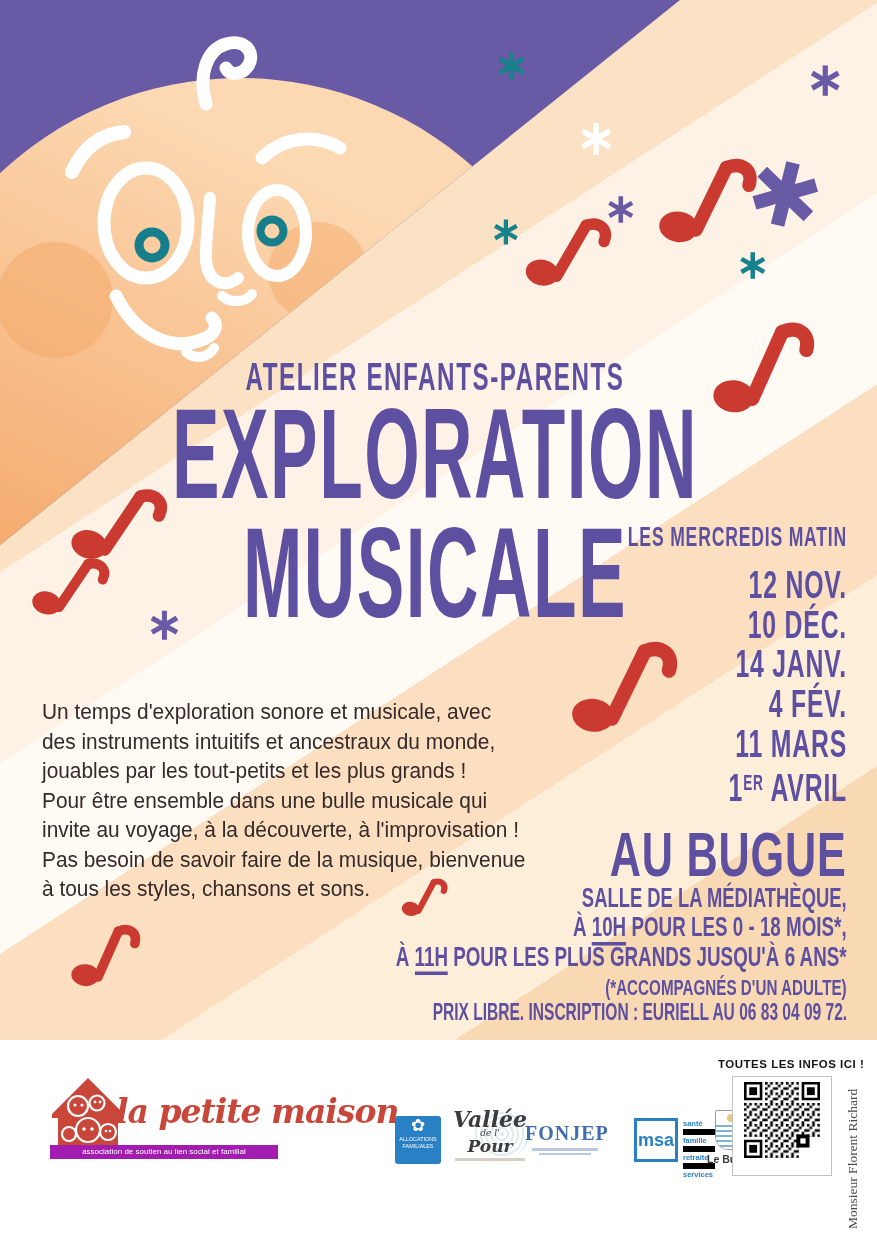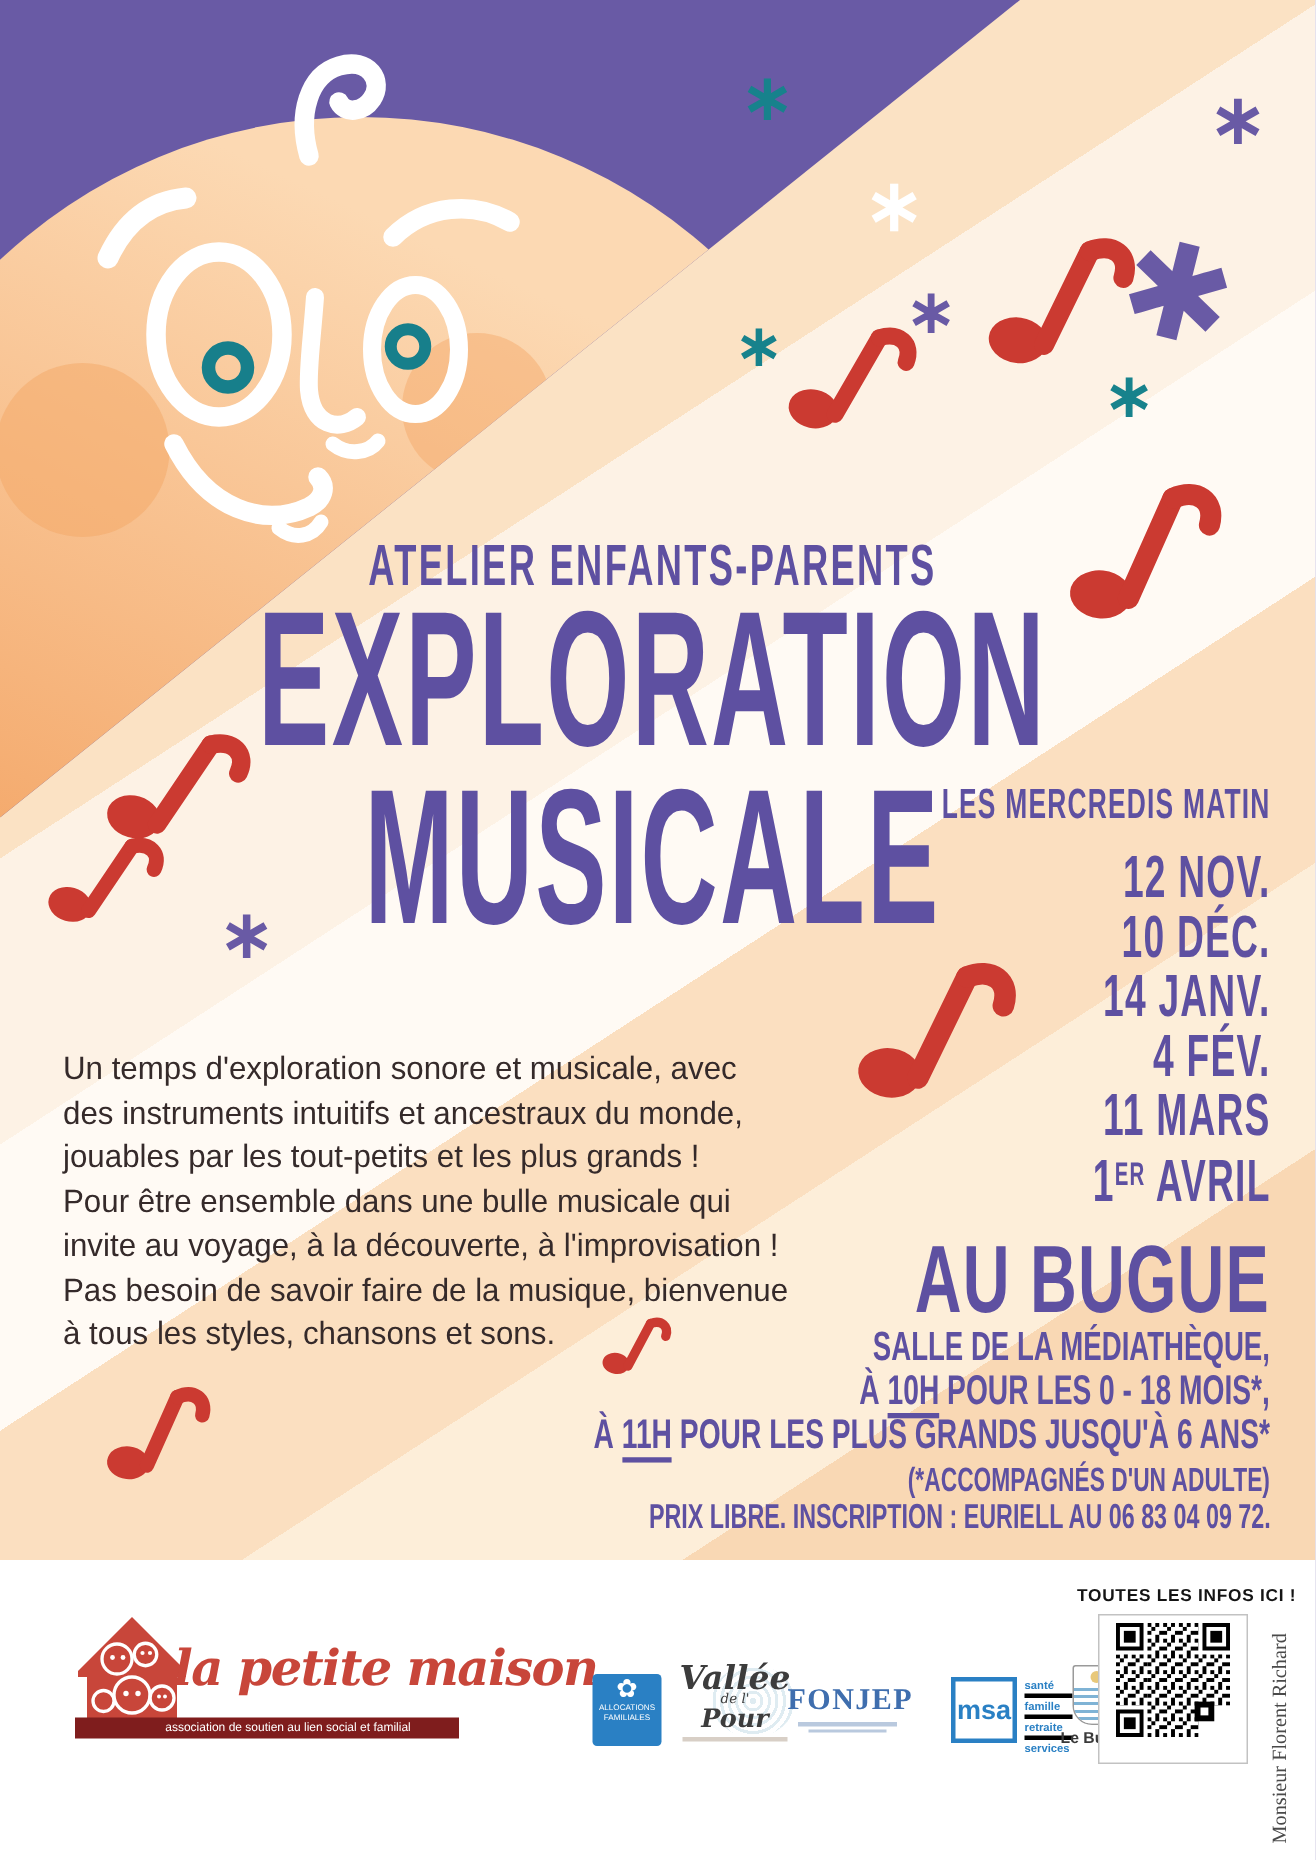--- a/index.html
+++ b/index.html
@@ -70,22 +70,22 @@
   .loc-note{font-size:19px;line-height:22px;margin-top:3px;font-weight:bold;}
   .u{border-bottom:3px solid currentColor;}
   .price{position:absolute;right:30px;top:999px;font-size:21px;font-weight:bold;
          transform:scale(0.74,1.1);transform-origin:top right;white-space:nowrap;}
   
   .footer{position:absolute;left:0;top:1040px;width:877px;height:200px;background:#fff;}
   .lpm-house{position:absolute;left:52px;top:36px;}
   .lpm-name{position:absolute;left:116px;top:52px;width:240px;
             font-family:"DejaVu Serif",serif;font-style:italic;font-weight:bold;
             font-size:33px;color:#c8463a;letter-spacing:-1px;white-space:nowrap;}
-  .lpm-bar{position:absolute;left:50px;top:105px;width:228px;height:14px;background:#7f1d1d;
-           color:#fff;font-size:8px;text-align:center;line-height:14px;white-space:nowrap;overflow:hidden;padding-left:28px;}
+  .lpm-bar{position:absolute;left:50px;top:105px;width:228px;height:14px;background:#a21caf;
+           color:#fff;font-size:8px;text-align:center;line-height:14px;white-space:nowrap;overflow:hidden;}
   .lpm-url{position:absolute;left:38px;top:122px;width:312px;text-align:center;
            font-size:18px;letter-spacing:1.5px;color:#cd7265;white-space:nowrap;}
   .partner{position:absolute;}
   .caf{left:395px;top:76px;width:46px;height:48px;background:#2a80c4;border-radius:3px;
        color:#fff;text-align:center;}
   .caf .glyph{font-size:17px;line-height:20px;display:block;}
   .caf .t{font-size:6px;line-height:7px;display:block;transform:scale(0.9);}
   .vallee{left:448px;top:70px;width:84px;height:58px;text-align:center;
           font-family:"DejaVu Serif",serif;font-style:italic;color:#3c3c3c;}
   .vallee .fp{position:absolute;right:2px;top:0;width:56px;height:48px;border-radius:50%;
@@ -96,21 +96,21 @@
   .vallee .cap{position:relative;margin:3px auto 0;width:70px;height:3px;background:#d8cfc6;}
   .fonjep{left:513px;top:82px;width:80px;text-align:right;margin-left:12px;}
   .fonjep .t{font-family:"Liberation Serif",serif;font-weight:bold;font-size:20px;
              letter-spacing:1px;color:#3f6eae;}
   .fonjep .cap,.fonjep .cap2{margin:3px auto 0;width:66px;height:3px;background:#b9c9de;}
   .fonjep .cap2{width:52px;height:2px;margin-top:2px;}
   .msa{left:634px;top:78px;display:flex;align-items:flex-start;}
   .msa .sq{width:38px;height:38px;border:3px solid #2a80c4;color:#2a80c4;
            font-weight:bold;font-size:18px;text-align:center;line-height:38px;}
   .msa .words{margin-left:5px;color:#2a80c4;font-size:7.5px;font-weight:bold;}
-  .msa .words div{line-height:9px;border-bottom:3px solid #000000;padding:1px 2px 1px 0;}
+  .msa .words div{line-height:9px;border-bottom:6px solid #000000;padding:1px 2px 1px 0;}
   .msa .words div:last-child{border-bottom:none;}
   .bugue{left:700px;top:70px;width:62px;text-align:center;}
   .bugue .crest{margin:0 auto;width:30px;height:38px;border:1px solid #9a9a9a;
      border-radius:2px 2px 13px 13px;overflow:hidden;background:#fff;position:relative;}
   .bugue .sun{position:absolute;left:11px;top:3px;width:8px;height:8px;border-radius:50%;background:#e8c87a;}
   .bugue .waves{position:absolute;left:0;bottom:0;width:100%;height:24px;
      background:repeating-linear-gradient(180deg,#7fb3d5 0 2px,#fff 2px 5px);}
   .bugue .t{font-size:10.5px;font-weight:bold;color:#3a3a3a;margin-top:3px;}
   .qr-block{position:absolute;left:718px;top:18px;width:128px;text-align:center;}
   .qr-label{font-size:11.5px;font-weight:bold;color:#141414;letter-spacing:0.5px;white-space:nowrap;}

